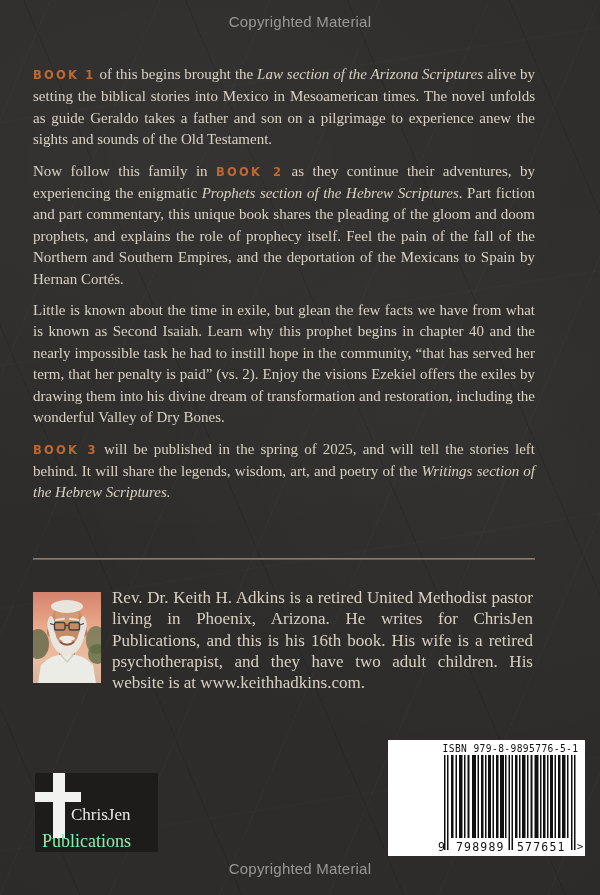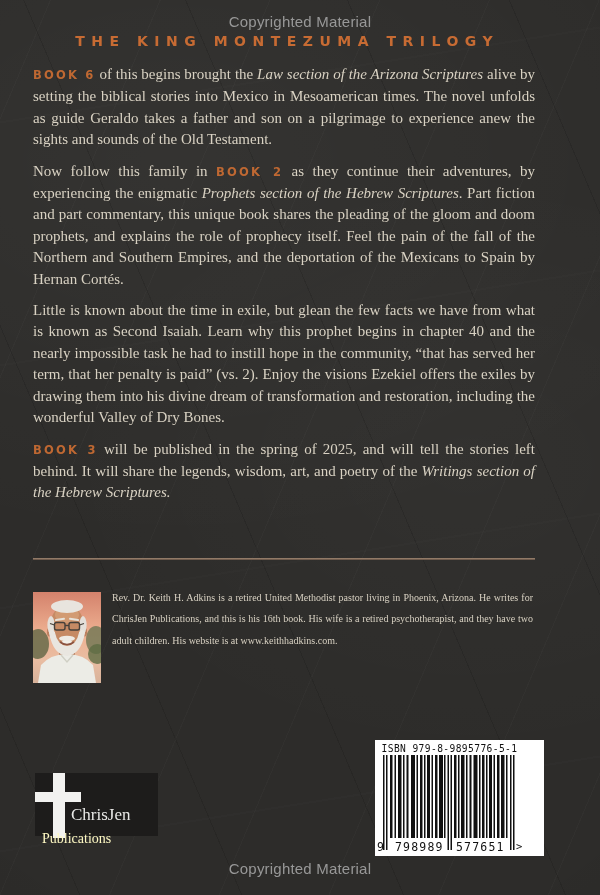--- a/index.html
+++ b/index.html
@@ -47,53 +47,52 @@
     font-family:"DejaVu Sans", sans-serif; font-weight:bold;
     font-size:11.5px; letter-spacing:2.2px; color:#bf6832;
   }
   .divider {
     position:absolute; top:558px; left:33px; width:502px; height:2px;
     background:linear-gradient(#a28a75, #5f4c40); z-index:2;
   }
   .photo { position:absolute; left:33px; top:592px; width:68px; height:91px; z-index:2; }
   .bio {
     position:absolute; left:112px; top:587px; width:421px; margin:0;
-    font-size:10px; line-height:21.3px; color:#d9d2c3;
+    font-size:17px; line-height:21.3px; color:#d9d2c3;
     text-align:justify; z-index:2;
   }
   .logo {
-    position:absolute; left:35px; top:773px; width:123px; height:63px;
+    position:absolute; left:35px; top:773px; width:123px; height:79px;
     background:#1d1c1b; z-index:2;
   }
   .logo .cross { position:absolute; left:0; top:0; }
   .logo-name {
     position:absolute; left:36px; top:32px;
     font-family:"Liberation Serif", serif; font-size:17px; color:#e9e9e7;
   }
   .logo-sub {
     position:absolute; left:7px; top:58px;
-    font-family:"Liberation Serif", serif; font-size:14px; color:#fef9c3;
+    font-family:"Liberation Serif", serif; font-size:18px; color:#86efac;
   }
   .barcode {
-    position:absolute; left:375px; top:740px; width:169px; height:116px;
-    background:#ffffff; z-index:2;
+    position:absolute; left:388px; top:740px; width:149px; height:116px;
+    background:#ffffff; z-index:2;padding-left:48px;
   }
   .barcode svg { display:block; }
 </style>
 </head>
 <body>
 
 <div class="cover">
 
   <div class="watermark top">Copyrighted Material</div>
 
-  <h1 class="title">THE KING MONTEZUMA TRILOGY</h1>
 
   <div class="content">
-    <p><span class="book">BOOK 6</span><span> of this begins brought the </span><span class="it">Law section of the Arizona Scriptures</span><span> alive by setting the biblical stories into Mexico in Mesoamerican times. The novel unfolds as guide Geraldo takes a father and son on a pilgrimage to experience anew the sights and sounds of the Old Testament.</span></p>
+    <p><span class="book">BOOK 1</span><span> of this begins brought the </span><span class="it">Law section of the Arizona Scriptures</span><span> alive by setting the biblical stories into Mexico in Mesoamerican times. The novel unfolds as guide Geraldo takes a father and son on a pilgrimage to experience anew the sights and sounds of the Old Testament.</span></p>
     <p><span>Now follow this family in </span><span class="book">BOOK 2</span><span> as they continue their adventures, by experiencing the enigmatic </span><span class="it">Prophets section of the Hebrew Scriptures</span><span>. Part fiction and part commentary, this unique book shares the pleading of the gloom and doom prophets, and explains the role of prophecy itself. Feel the pain of the fall of the Northern and Southern Empires, and the deportation of the Mexicans to Spain by Hernan Cortés.</span></p>
     <p><span>Little is known about the time in exile, but glean the few facts we have from what is known as Second Isaiah. Learn why this prophet begins in chapter 40 and the nearly impossible task he had to instill hope in the community, “that has served her term, that her penalty is paid” (vs. 2). Enjoy the visions Ezekiel offers the exiles by drawing them into his divine dream of transformation and restoration, including the wonderful Valley of Dry Bones.</span></p>
     <p><span class="book">BOOK 3</span><span> will be published in the spring of 2025, and will tell the stories left behind. It will share the legends, wisdom, art, and poetry of the </span><span class="it">Writings section of the Hebrew Scriptures.</span></p>
   </div>
 
   <div class="divider"></div>
 
   <svg class="photo" viewBox="0 0 68 91" xmlns="http://www.w3.org/2000/svg">
     <defs>
       <linearGradient id="sky" x1="0" y1="0" x2="0" y2="1">

